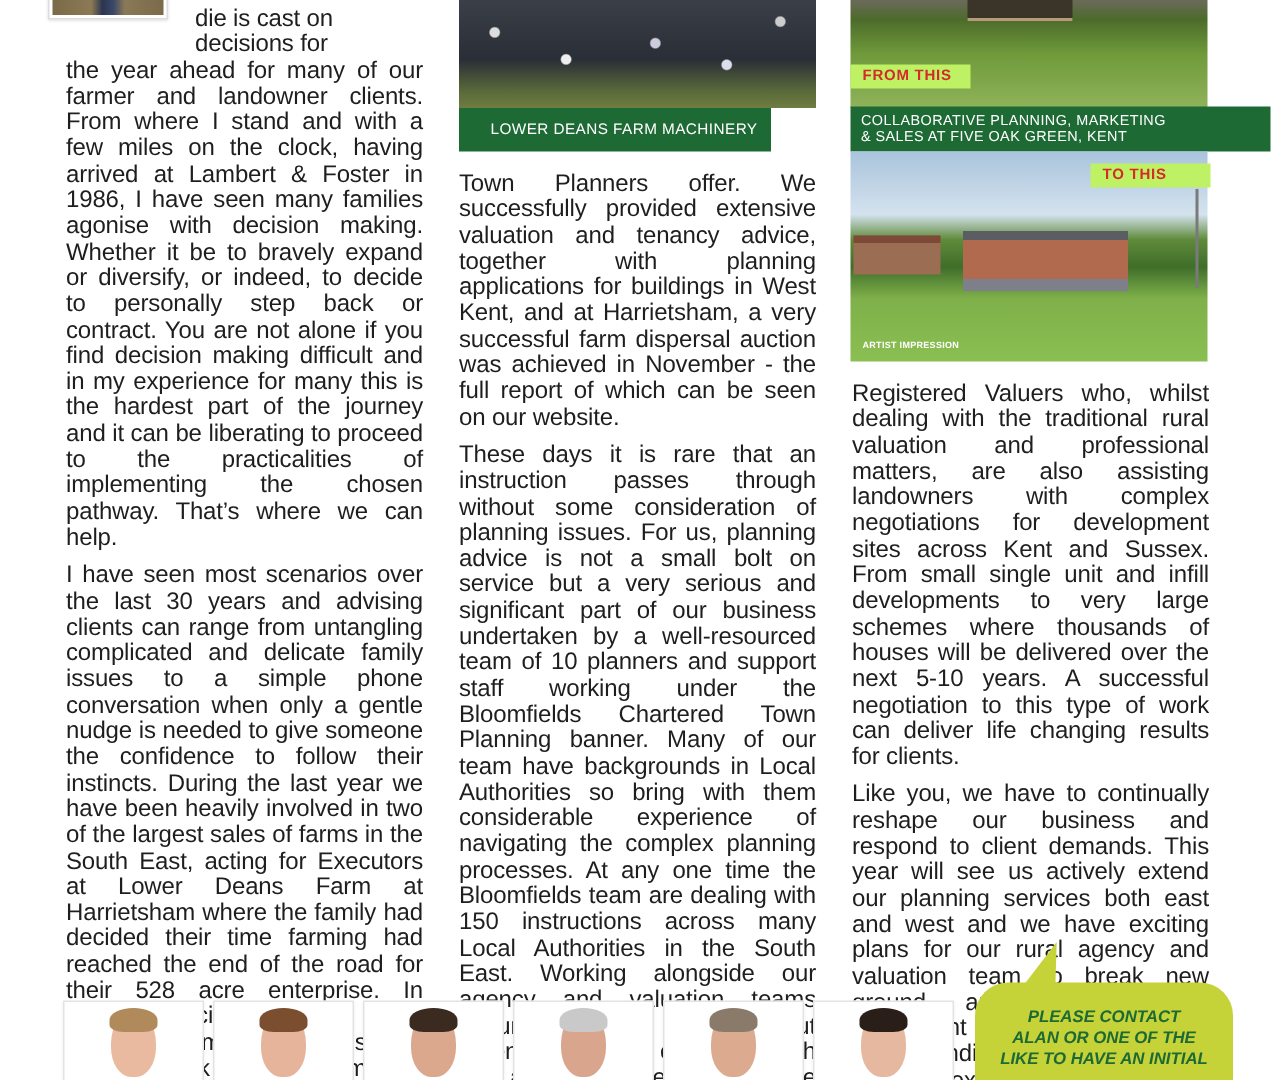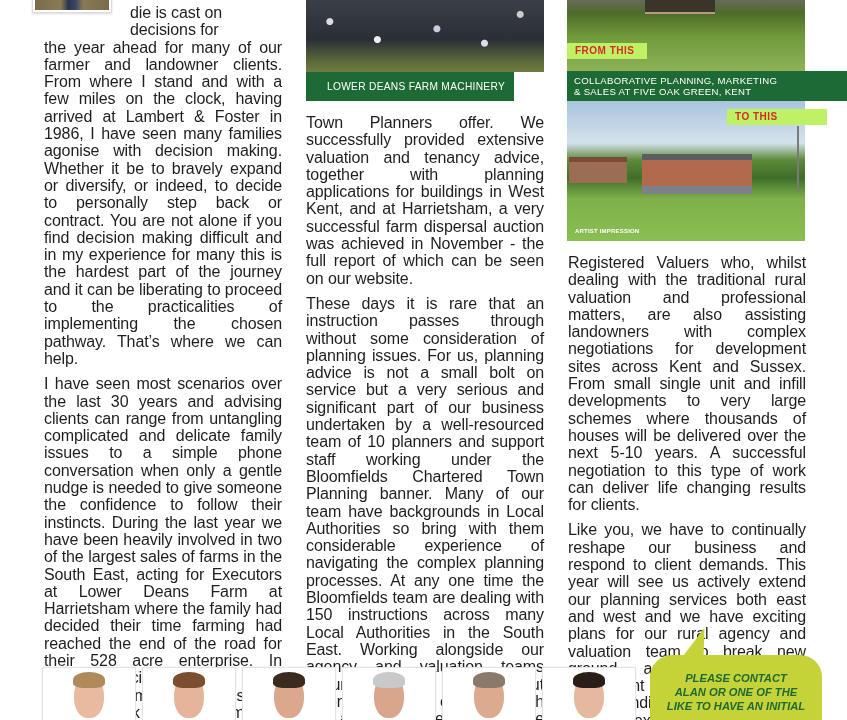--- a/index.html
+++ b/index.html
@@ -25,21 +25,21 @@
       radial-gradient(circle at 75% 60%, #dde 0 3px, transparent 4px),
       radial-gradient(circle at 90% 20%, #ccc 0 3px, transparent 4px),
       linear-gradient(180deg, #3a3f48 0%, #2a2e36 55%, #5b6a3a 85%, #6f7d40 100%); }
   .crowd-caption { position: absolute; left: 306px; top: 72px; width: 208px; height: 29px; background: #1e6a35; color: #ffffff; font-size: 10.2px; letter-spacing: 0.3px; line-height: 29px; padding-left: 21px; }
 
   
   .from-img { position: absolute; left: 567px; top: 0; width: 238px; height: 72px; background: linear-gradient(180deg, #6b6a5a 0%, #4c6b2a 18%, #6f9a3a 50%, #8fb35a 100%); }
   .from-img .barn { position: absolute; left: 78px; top: 0; width: 70px; height: 14px; background: #3b3428; border-bottom: 2px solid #b89a7a; }
   .tag { position: absolute; background: #bef264; color: #d42a2a; font-weight: bold; font-size: 10px; letter-spacing: 0.5px; padding: 0 8px; height: 16px; line-height: 16px; }
   .tag-from { left: 567px; top: 43px; width: 80px; }
-  .tag-to { left: 727px; top: 109px; width: 100px; }
+  .tag-to { left: 727px; top: 109px; width: 80px; }
   .panel-caption { position: absolute; left: 567px; top: 71px; width: 284px; height: 30px; background: #1e6a35; color: #fff; font-size: 9.6px; letter-spacing: 0.3px; line-height: 11px; padding: 4px 7px; }
   .to-img { position: absolute; left: 567px; top: 101px; width: 238px; height: 140px; background: linear-gradient(180deg, #a9c4dc 0%, #d4e2ee 30%, #5f8a3a 42%, #3f6e2a 55%, #7fb04a 70%, #8abf52 100%); }
   .to-img .house { position: absolute; left: 75px; top: 53px; width: 110px; height: 40px; background: #b26a4e; border-top: 6px solid #5a5e62; }
   .to-img .house::after { content: ""; position: absolute; left: 0; right: 0; bottom: 0; height: 8px; background: #7d8088; }
   .to-img .outbuilding { position: absolute; left: 2px; top: 56px; width: 58px; height: 26px; background: #9b6d52; border-top: 5px solid #7c4a36; }
   .to-img .pole { position: absolute; left: 230px; top: 25px; width: 2px; height: 66px; background: #7a7a7a; }
   .artist { position: absolute; left: 575px; top: 228px; color: #fff; font-weight: bold; font-size: 6px; letter-spacing: 0.2px; }
 
   
   .team { position: absolute; left: 42px; top: 667px; display: flex; gap: 6px; }

